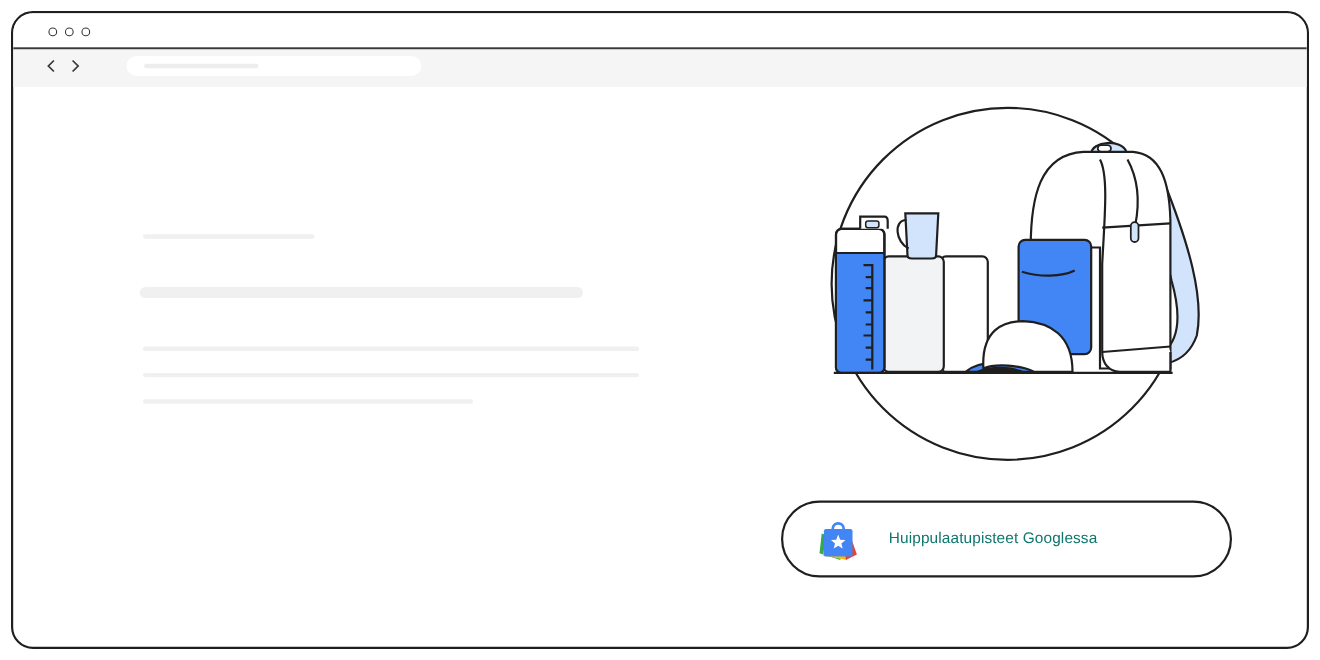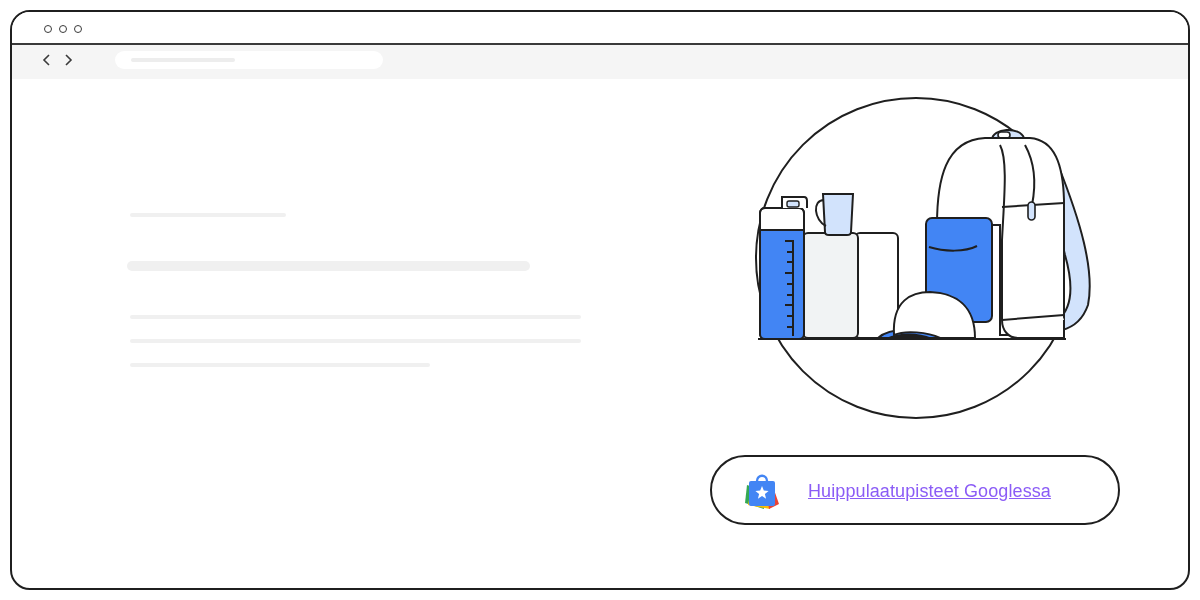--- a/index.html
+++ b/index.html
@@ -8,21 +8,21 @@
   .titlebar { position:absolute; left:0; top:0; right:0; height:31px; background:#fff; border-bottom:2px solid #3a3a3a; }
   .dot { position:absolute; top:13px; width:6px; height:6px; border:1.6px solid #3a3a3a; border-radius:50%; }
   .toolbar { position:absolute; left:0; top:33px; right:0; height:34px; background:#f5f5f5; }
   .nav { position:absolute; top:8px; font-size:16px; color:#3a3a3a; line-height:16px; cursor:pointer; }
   .urlbar { position:absolute; left:103px; top:6px; width:268px; height:18px; border-radius:9px; background:#ffffff; }
   .urlbar .ph { position:absolute; left:16px; top:7px; width:104px; height:4px; border-radius:2px; background:#ededed; }
   .skel { position:absolute; background:#f0f0f0; border-radius:3px; }
   .illustration { position:absolute; left:740px; top:95px; width:370px; height:330px; }
   .promo { position:absolute; left:710px; top:455px; width:410px; height:70px; border:2px solid #1f1f1f; border-radius:36px; background:#fff; box-sizing:border-box; cursor:pointer; }
   .promo .icon { position:absolute; left:30px; top:14px; width:42px; height:40px; }
-  .promo .label { position:absolute; left:96px; top:24px; font-size:18px; color:#8b5cf6; letter-spacing:0.1px;text-decoration:underline; }
+  .promo .label { position:absolute; left:96px; top:24px; font-size:14px; color:#0f766e; letter-spacing:0.1px; }
 </style>
 </head>
 <body>
 
 <div class="frame">
   <div class="titlebar">
     <span class="dot" style="left:32px"></span>
     <span class="dot" style="left:47px"></span>
     <span class="dot" style="left:62px"></span>
   </div>

